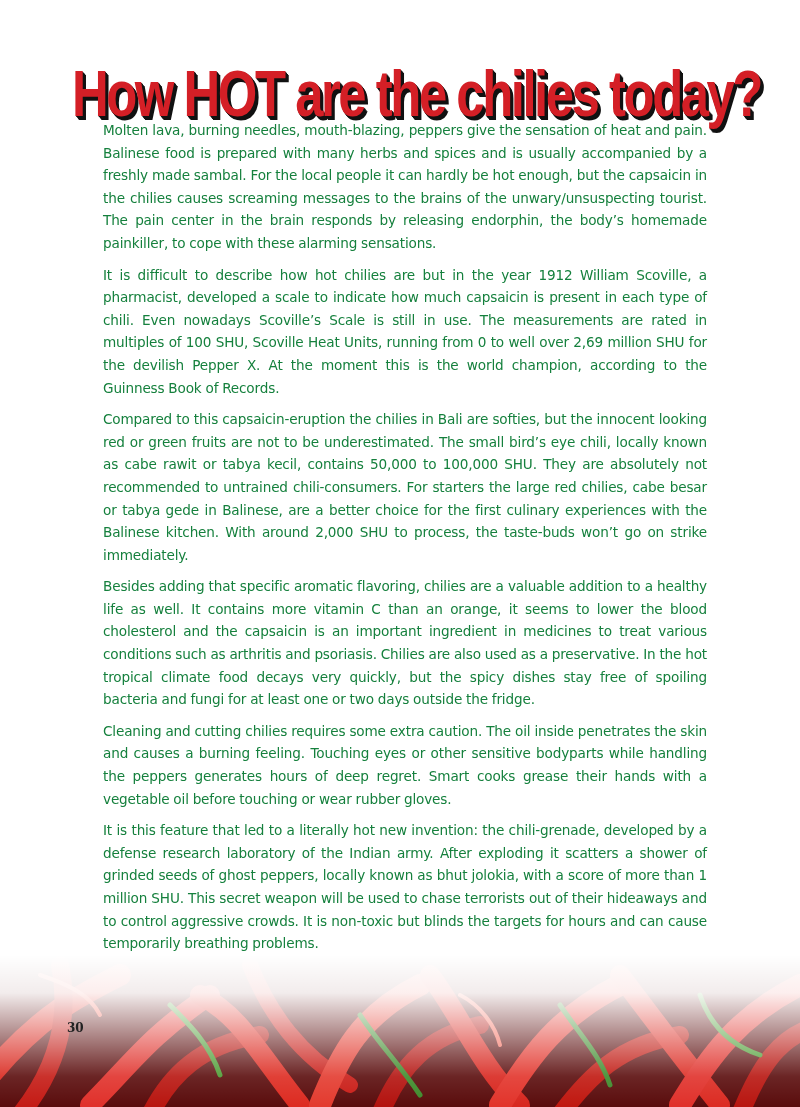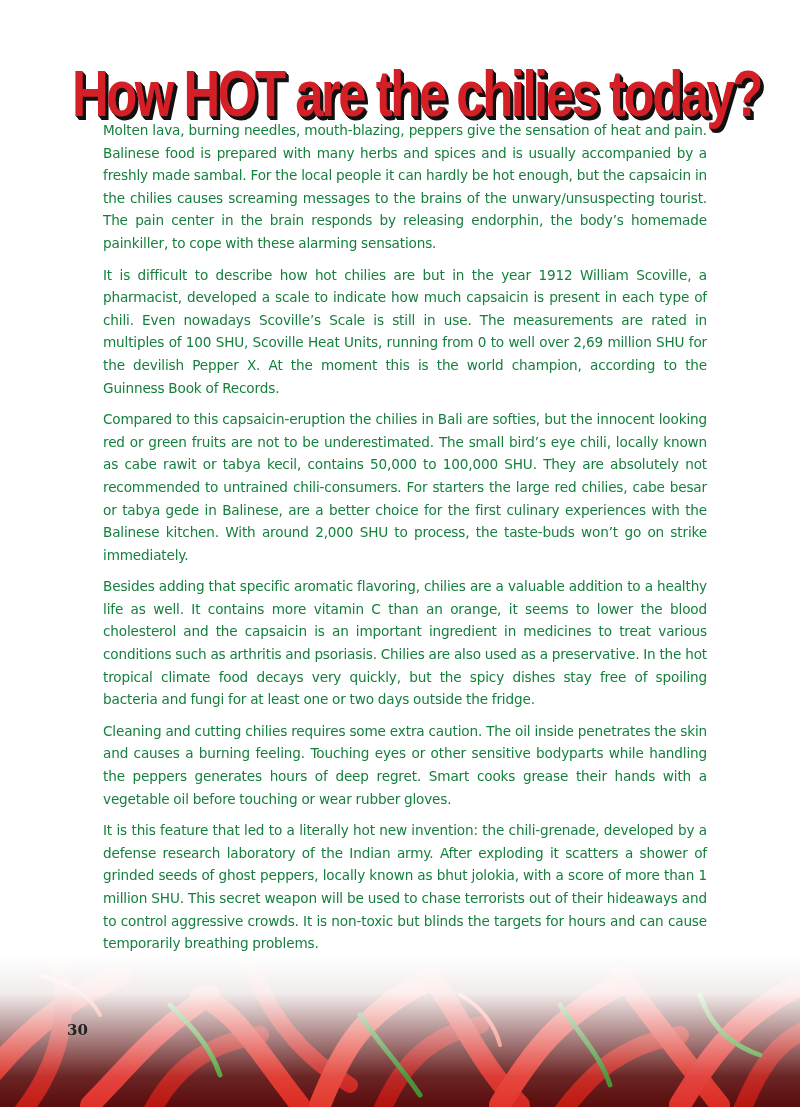--- a/index.html
+++ b/index.html
@@ -30,21 +30,21 @@
       color: #15803d;
       text-align: justify;
       letter-spacing: -0.15px;
       word-spacing: -0.3px;
       z-index: 2;
     }
     .body-text p { margin: 0 0 9px 0; }
     .page-number {
       position: absolute; left: 67px; top: 1021px;
       font-family: "DejaVu Serif", serif;
-      font-weight: 700; font-size: 15px; color: #222;
+      font-weight: 700; font-size: 12px; color: #222;
       z-index: 3;
     }
     .chili-photo {
       position: absolute; left: 0; top: 955px; width: 800px; height: 152px;
       z-index: 1; overflow: hidden;
     }
     .chili-photo svg { display: block; width: 800px; height: 152px; }
     .fade {
       position: absolute; left: 0; top: 0; width: 800px; height: 152px;
       background: linear-gradient(to bottom, rgba(255,255,255,1) 0%, rgba(255,255,255,0.92) 25%, rgba(255,255,255,0.55) 50%, rgba(255,255,255,0.1) 80%, rgba(255,255,255,0) 100%);

